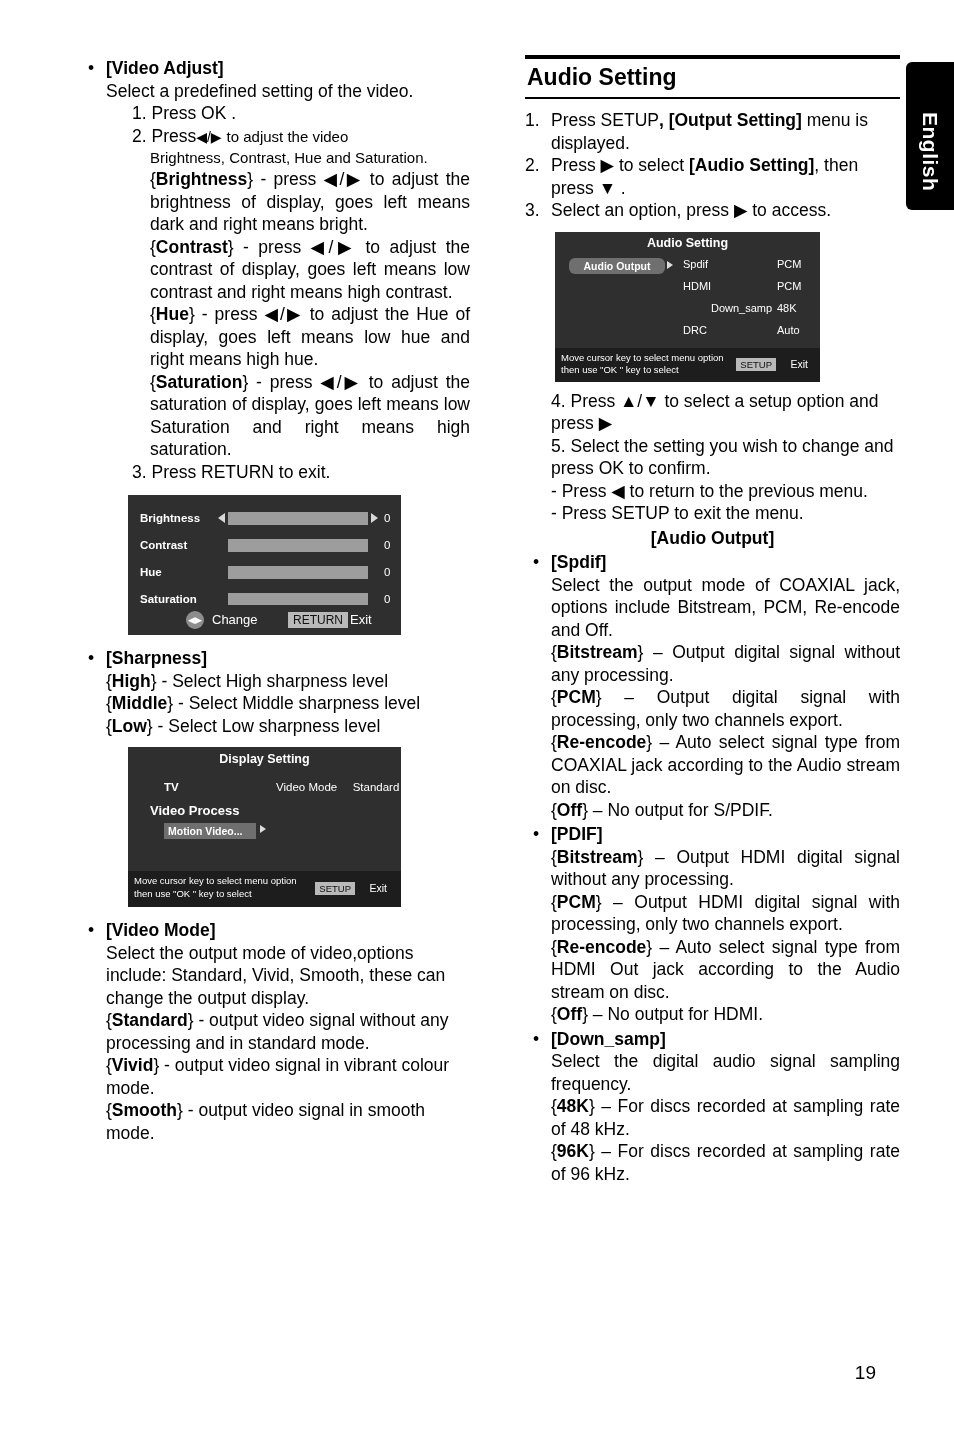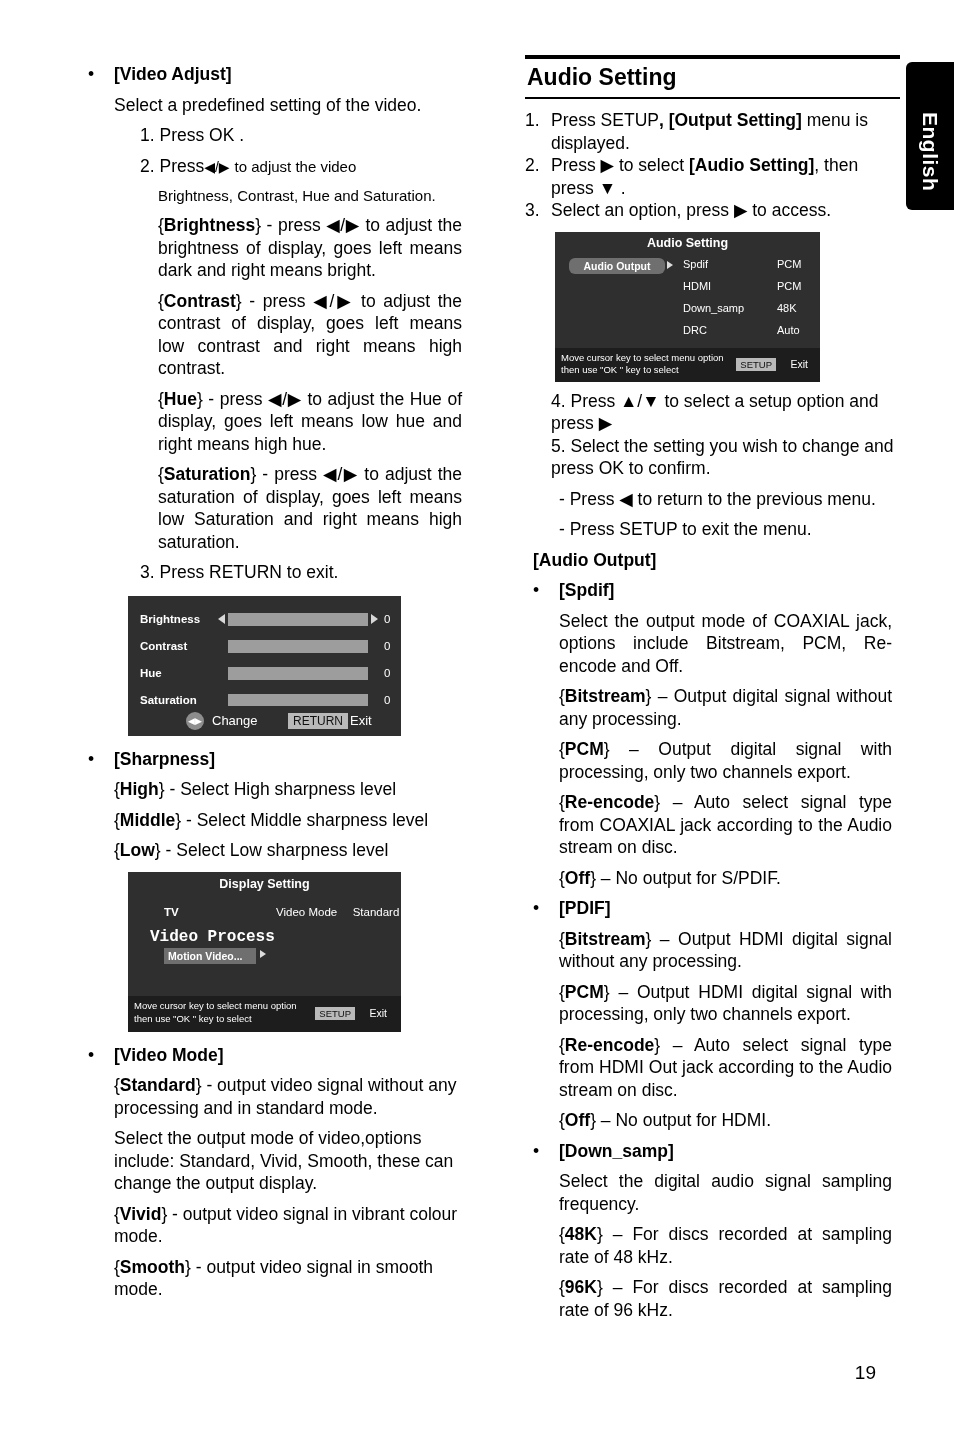--- a/index.html
+++ b/index.html
@@ -28,21 +28,21 @@
     font-size:21px; font-weight:bold;
     text-align:center;
     margin-top:62px;
     letter-spacing:0.5px;
   }
 
   
   .col-left { position:absolute; left:80px; top:55px; width:390px; }
   .col-right { position:absolute; left:525px; top:55px; width:375px; }
 
-  p { margin:8px; }
+  p { margin:0; }
   .bullet { position:relative; padding-left:26px; margin-top:2px; }
   .bullet > .dot { position:absolute; left:8px; top:0px; }
   .txt { font-size:17.5px; line-height:22.5px; }
   .txt-j { text-align:justify; }
   b { font-weight:bold; }
 
   .indent1 { padding-left:26px; }
   .indent2 { padding-left:44px; }
   .indent3 { padding-left:26px; }
 
@@ -84,21 +84,21 @@
     padding:1px 5px; }
   .va-exit { position:absolute; left:222px; top:7px; font-size:13px; }
 
   
   .ds {
     width:273px; height:160px; background:#2f2f2f; margin:10px 0 0 48px;
     position:relative; font-size:11px;
   }
   .ds-title { position:absolute; top:5px; width:273px; text-align:center; font-weight:bold; font-size:12.5px; }
   .ds-left { position:absolute; left:36px; top:34px; font-size:11.5px; font-weight:bold; }
-  .ds-left2 { position:absolute; left:22px; top:56px; font-size:16px; font-weight:bold;font-family:Liberation Mono, monospace; }
+  .ds-left2 { position:absolute; left:22px; top:56px; font-size:13px; font-weight:bold; }
   .ds-sel {
     position:absolute; left:36px; top:76px; width:92px; height:16px;
     background:#6f6f6f; font-size:10.5px; font-weight:bold; padding:2px 0 0 4px; box-sizing:border-box;
   }
   .ds-selarrow { position:absolute; left:132px; top:78px; width:0;height:0;
     border-top:4px solid transparent;border-bottom:4px solid transparent;border-left:6px solid #ddd; }
   .ds-vm { position:absolute; left:148px; top:34px; font-size:11.5px; }
   .ds-vmv { position:absolute; left:248px; top:34px; font-size:11.5px; transform:translateX(-50%); }
   .ds-foot { position:absolute; left:0; bottom:0; width:273px; height:36px; background:#1d1d1d; }
   .ds-foot .l1 { position:absolute; left:6px; top:4px; font-size:9.5px; }
@@ -213,22 +213,22 @@
         <span class="l1">Move cursor key to select menu option</span>
         <span class="l2">then use "OK " key to select</span>
         <span class="ds-setup">SETUP</span>
         <span class="ds-exit">Exit</span>
       </div>
     </div>
 
     <div class="bullet txt" style="margin-top:12px;">
       <span class="dot">•</span>
       <p><b>[Video Mode]</b></p>
+      <p>Select the output mode of video,options include: Standard, Vivid, Smooth, these can change the output display.</p>
       <p>{<b>Standard</b>} - output video signal without any processing and in standard mode.</p>
-      <p>Select the output mode of video,options include: Standard, Vivid, Smooth, these can change the output display.</p>
       <p>{<b>Vivid</b>} - output video signal in vibrant colour mode.</p>
       <p>{<b>Smooth</b>} - output video signal in smooth mode.</p>
     </div>
   </div>
 
   <div class="col-right">
 
     <div class="sec-head">Audio Setting</div>
 
     <ol class="num">
@@ -250,42 +250,42 @@
       <div class="as-title">Audio Setting</div>
       <div class="as-sel">Audio Output</div>
       <div class="as-selarrow"></div>
 
       <div class="as-opt" style="top:26px;">Spdif</div>
       <div class="as-val" style="top:26px;">PCM</div>
 
       <div class="as-opt" style="top:48px;">HDMI</div>
       <div class="as-val" style="top:48px;">PCM</div>
 
-      <div class="as-opt" style="top:70px;">Down_samp</div>
+      <div class="as-opt" style="top:70px;margin-left:28px;">Down_samp</div>
       <div class="as-val" style="top:70px;">48K</div>
 
       <div class="as-opt" style="top:92px;">DRC</div>
       <div class="as-val" style="top:92px;">Auto</div>
 
       <div class="as-foot">
         <span class="l1">Move cursor key to select menu option</span>
         <span class="l2">then use "OK " key to select</span>
         <span class="as-setup">SETUP</span>
         <span class="as-exit">Exit</span>
       </div>
     </div>
 
     <ol class="num" style="margin-top:8px;">
       <li><span>4. Press ▲/▼ to select a setup option and press ▶</span></li>
       <li><span>5. Select the setting you wish to change and press OK to confirm.</span></li>
     </ol>
     <p class="txt indent1">- Press ◀ to return to the previous menu.</p>
     <p class="txt indent1">- Press SETUP to exit the menu.</p>
 
-    <p class="txt" style="margin-top:2px;"><b>[Audio Output]</b></p>
+    <p class="txt" style="margin-top:2px;text-align:center;"><b>[Audio Output]</b></p>
 
     <div class="bullet txt txt-j">
       <span class="dot">•</span>
       <p><b>[Spdif]</b></p>
       <p>Select the output mode of COAXIAL jack, options include Bitstream, PCM, Re-encode and Off.</p>
       <p>{<b>Bitstream</b>} – Output digital signal without any processing.</p>
       <p>{<b>PCM</b>} – Output digital signal with processing, only two channels export.</p>
       <p>{<b>Re-encode</b>} – Auto select signal type from COAXIAL jack according to the Audio stream on disc.</p>
       <p>{<b>Off</b>} – No output for S/PDIF.</p>
     </div>

